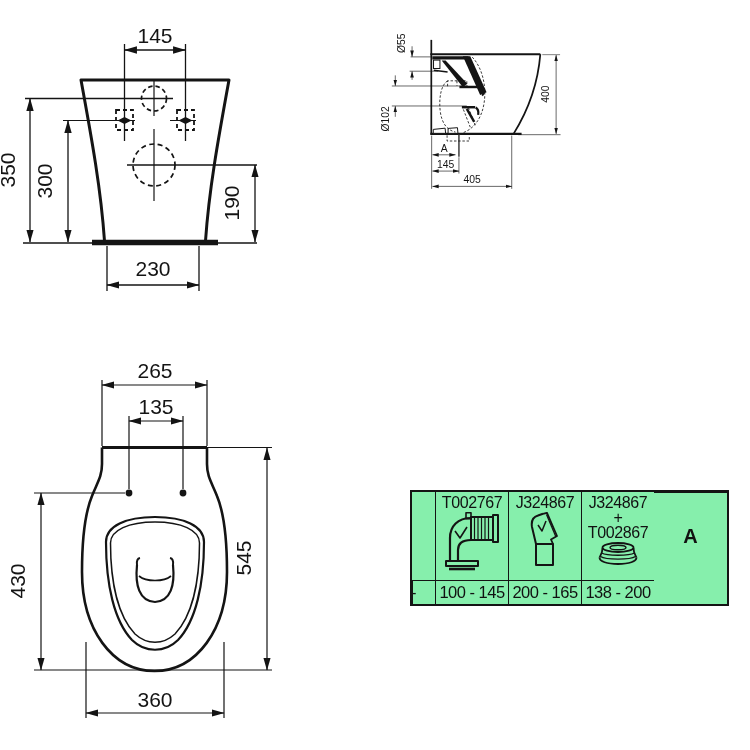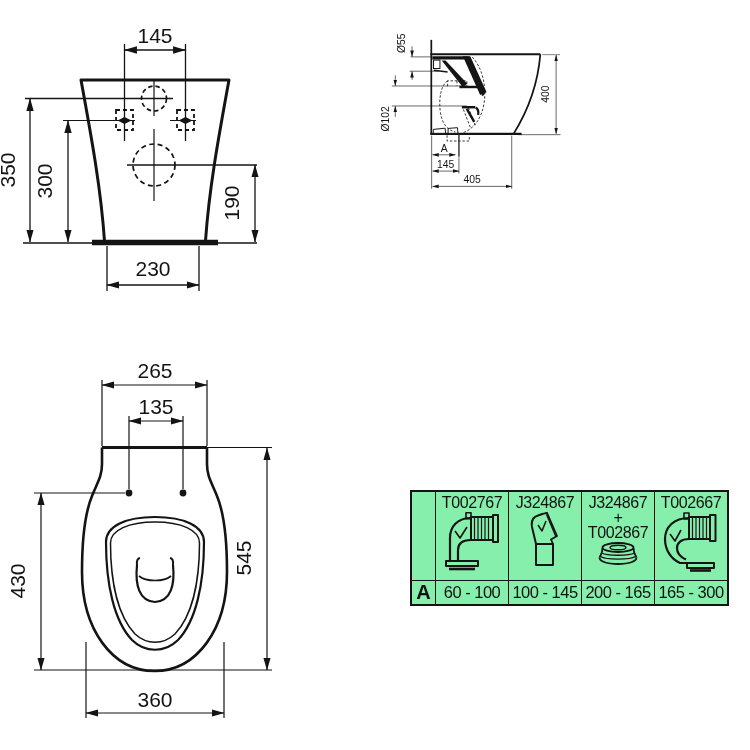--- a/index.html
+++ b/index.html
@@ -246,48 +246,29 @@
         <ellipse cx="20" cy="5.5" rx="8" ry="2.3" stroke-width="1.4"></ellipse>
         <path d="M4.5,6 C4.5,11 2.5,13 1.5,15.5" stroke-width="1.8"></path>
         <path d="M35.5,6 C35.5,11 37.5,13 38.5,15.5" stroke-width="1.8"></path>
         <path d="M1.5,15.5 C1.5,19.5 9,22 20,22 C31,22 38.5,19.5 38.5,15.5" stroke-width="1.8"></path>
         <path d="M3.5,11 C9,14 31,14 36.5,11" stroke-width="1.4"></path>
         <path d="M2.5,14.5 C8,18 32,18 37.5,14.5" stroke-width="1.4"></path>
       </svg>
     </div>
   </div>
 
-  <div class="conn-cell">
-    <div class="code">
-      <div class="code-line">T002667</div>
-
-    </div>
-    <div class="icon-wrap">
-      <svg width="58" height="60" viewBox="0 0 58 60" stroke="#141414" fill="none" stroke-linejoin="round">
-        <rect x="27" y="5" width="21" height="22" stroke-width="2"></rect>
-        <path d="M30.5,6 V26 M34,6 V26 M37.5,6 V26 M41,6 V26 M44.5,6 V26" stroke-width="1.2"></path>
-        <rect x="48" y="3" width="5.5" height="26" stroke-width="2"></rect>
-        <rect x="22" y="1" width="5" height="6" stroke-width="1.6"></rect>
-        <path d="M27,6 C12,6 3,15 3,27 C3,38 9,47 18,51 L25,51" stroke-width="2.2"></path>
-        <path d="M27,27 C19,27 15,31 15,36 C15,41 18,45 24,47.5" stroke-width="2.2"></path>
-        <path d="M8,22 L13,29 L19,18" stroke-width="1.6"></path>
-        <rect x="25" y="51" width="27" height="5" stroke-width="2"></rect>
-        <path d="M28,58.5 L49,58.5" stroke-width="2.6"></path>
-      </svg>
-    </div>
-  </div>
 
   <div class="conn-cell first corner">
     <span class="a-header">A</span>
   </div>
   <div class="conn-cell range">
     <span class="range-text">60 - 100</span>
   </div>
   <div class="conn-cell range">
     <span class="range-text">100 - 145</span>
   </div>
   <div class="conn-cell range">
     <span class="range-text">200 - 165</span>
   </div>
   <div class="conn-cell range">
-    <span class="range-text">165 - 300</span>
+    <span class="range-text">138 - 200</span>
   </div>
 </div>
 
 </body></html>

